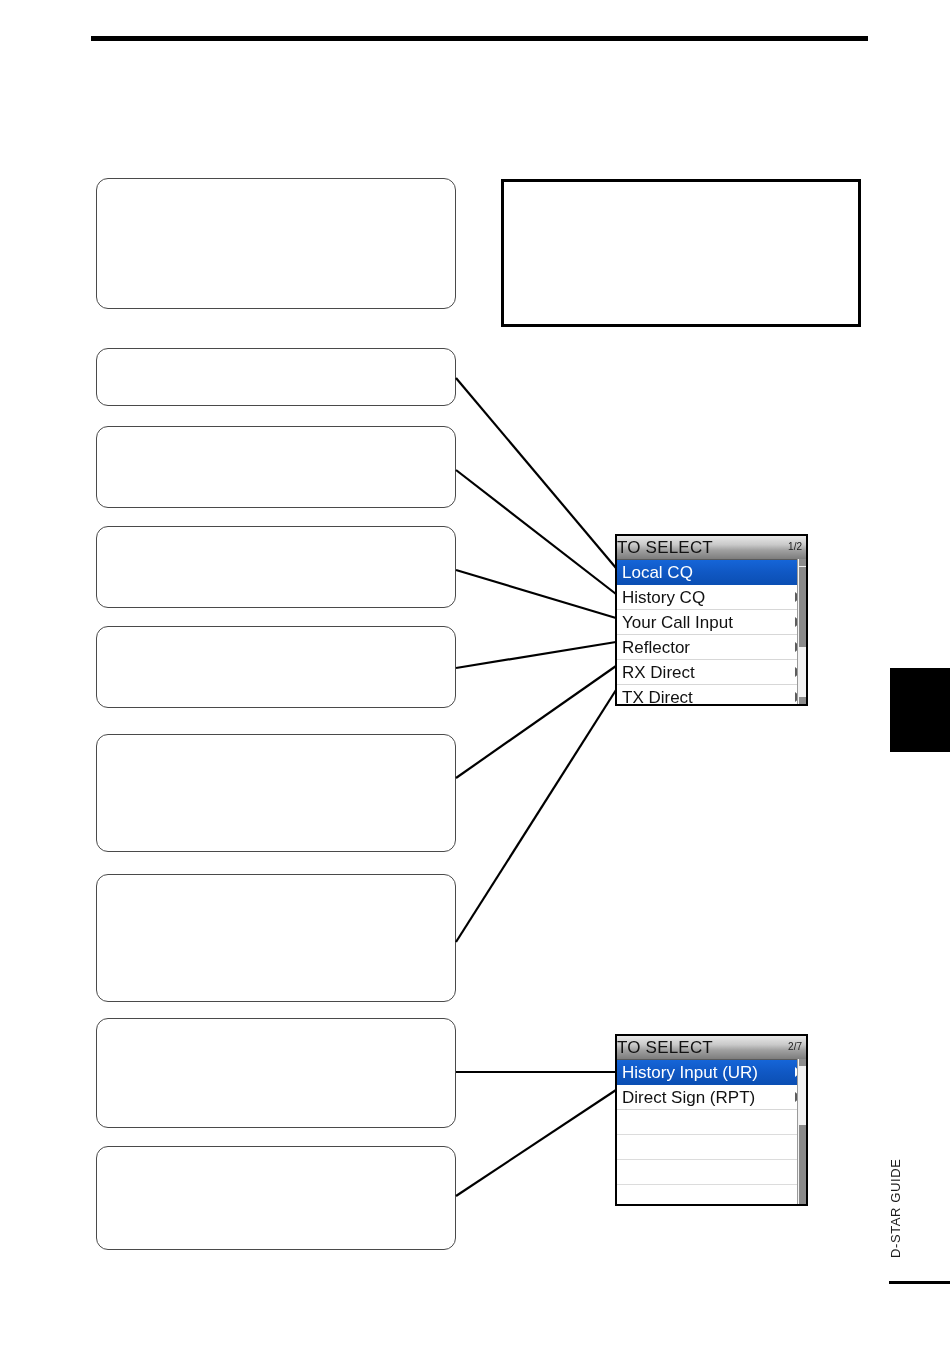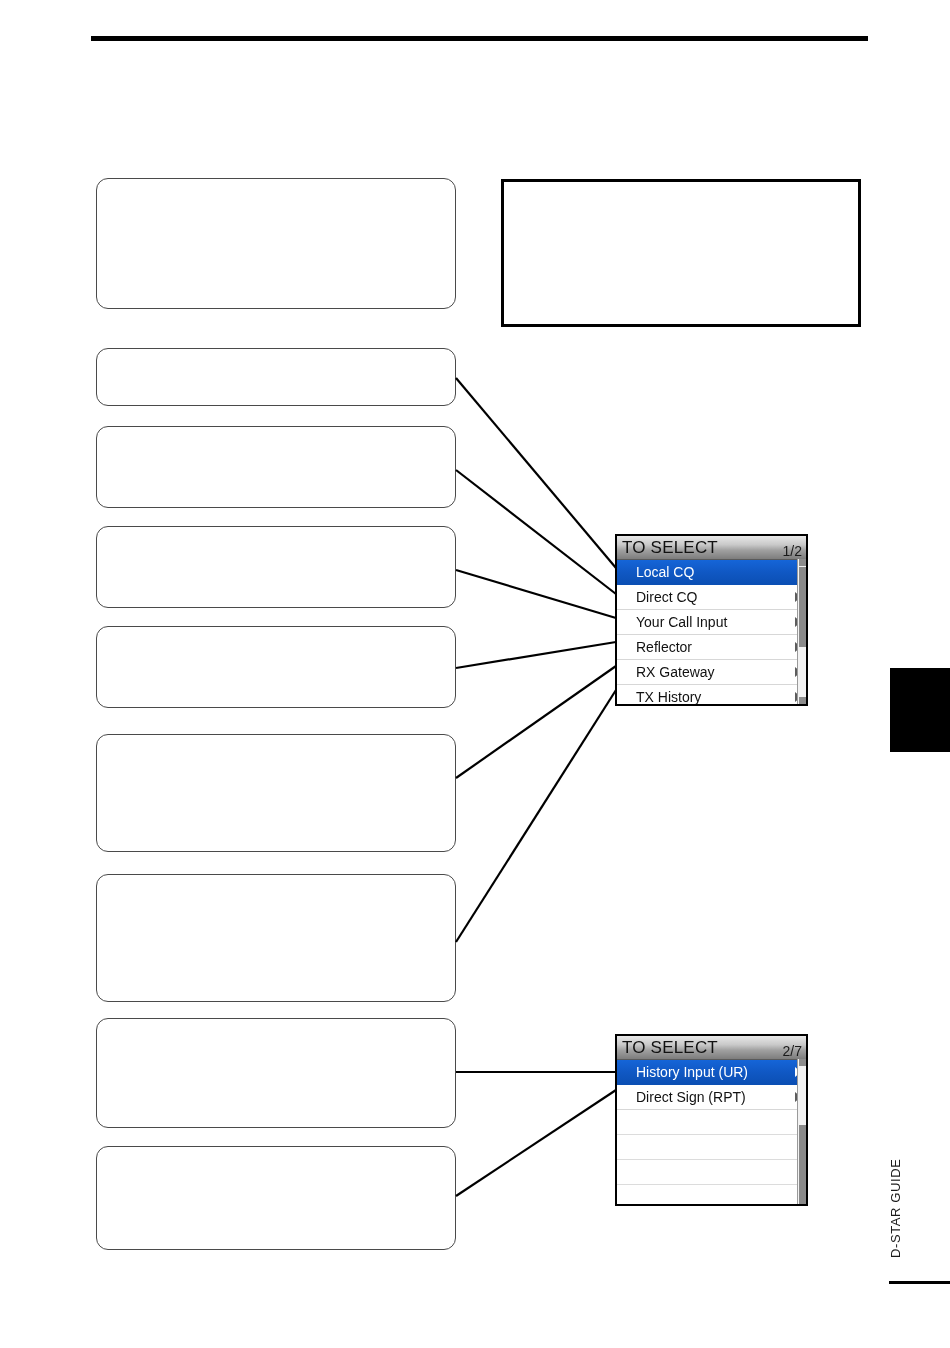--- a/index.html
+++ b/index.html
@@ -63,29 +63,28 @@
     position: relative;
     height: 23px;
     background: linear-gradient(to bottom, #e8e8e8 0%, #c9c9c9 38%, #a0a0a0 62%, #7d7d7d 100%);
     border-bottom: 1px solid #5a5a5a;
     display: flex;
     align-items: center;
   }
   .lcd-title {
     font-size: 17px;
     color: #111111;
-    padding-left: 5px;
     letter-spacing: 0.2px;
     line-height: 1;
   }
   .lcd-page {
     position: absolute;
     right: 4px;
-    bottom: 1px;
-    font-size: 14px;
+    bottom: 7px;
+    font-size: 10px;
     color: #1a1a1a;
     line-height: 1;
   }
   .lcd-body {
     position: relative;
     display: flex;
     flex-direction: column;
   }
   .lcd-rows {
     flex: 1 1 auto;
@@ -99,23 +98,23 @@
     background: #ffffff;
   }
   .lcd-row.empty {
     border-bottom: 1px solid #dcdcdc;
   }
   .lcd-row.selected {
     background: linear-gradient(to bottom, #1565d8 0%, #1058c4 50%, #0b4fb4 100%);
     border-bottom: 1px solid #0b4fb4;
   }
   .lcd-row-label {
-    font-size: 14px;
+    font-size: 17px;
     color: #111111;
-    padding-left: 19px;
+    padding-left: 5px;
     line-height: 1;
     white-space: nowrap;
   }
   .lcd-row.selected .lcd-row-label {
     color: #ffffff;
   }
   .lcd-arrow {
     position: absolute;
     right: 5px;
     top: 50%;
@@ -216,37 +215,37 @@
         <div class="lcd-header">
           <div class="lcd-title">TO SELECT</div>
           <div class="lcd-page">1/2</div>
         </div>
         <div class="lcd-body">
           <div class="lcd-rows">
             <div class="lcd-row selected">
               <span class="lcd-row-label">Local CQ</span>
             </div>
             <div class="lcd-row">
-              <span class="lcd-row-label">Direct CQ</span>
+              <span class="lcd-row-label">History CQ</span>
               <span class="lcd-arrow"></span>
             </div>
             <div class="lcd-row">
               <span class="lcd-row-label">Your Call Input</span>
               <span class="lcd-arrow"></span>
             </div>
             <div class="lcd-row">
               <span class="lcd-row-label">Reflector</span>
               <span class="lcd-arrow"></span>
             </div>
             <div class="lcd-row">
-              <span class="lcd-row-label">RX Gateway</span>
-              <span class="lcd-arrow"></span>
-            </div>
-            <div class="lcd-row">
-              <span class="lcd-row-label">TX History</span>
+              <span class="lcd-row-label">RX Direct</span>
+              <span class="lcd-arrow"></span>
+            </div>
+            <div class="lcd-row">
+              <span class="lcd-row-label">TX Direct</span>
               <span class="lcd-arrow"></span>
             </div>
           </div>
         </div>
         <div class="lcd-scroll">
           <div class="lcd-scroll-cap top"></div>
           <div class="lcd-scroll-cap bottom"></div>
           <div class="lcd-scroll-thumb" style="top: calc(0% + 8px); height: 55%;"></div>
         </div>
       </div>

